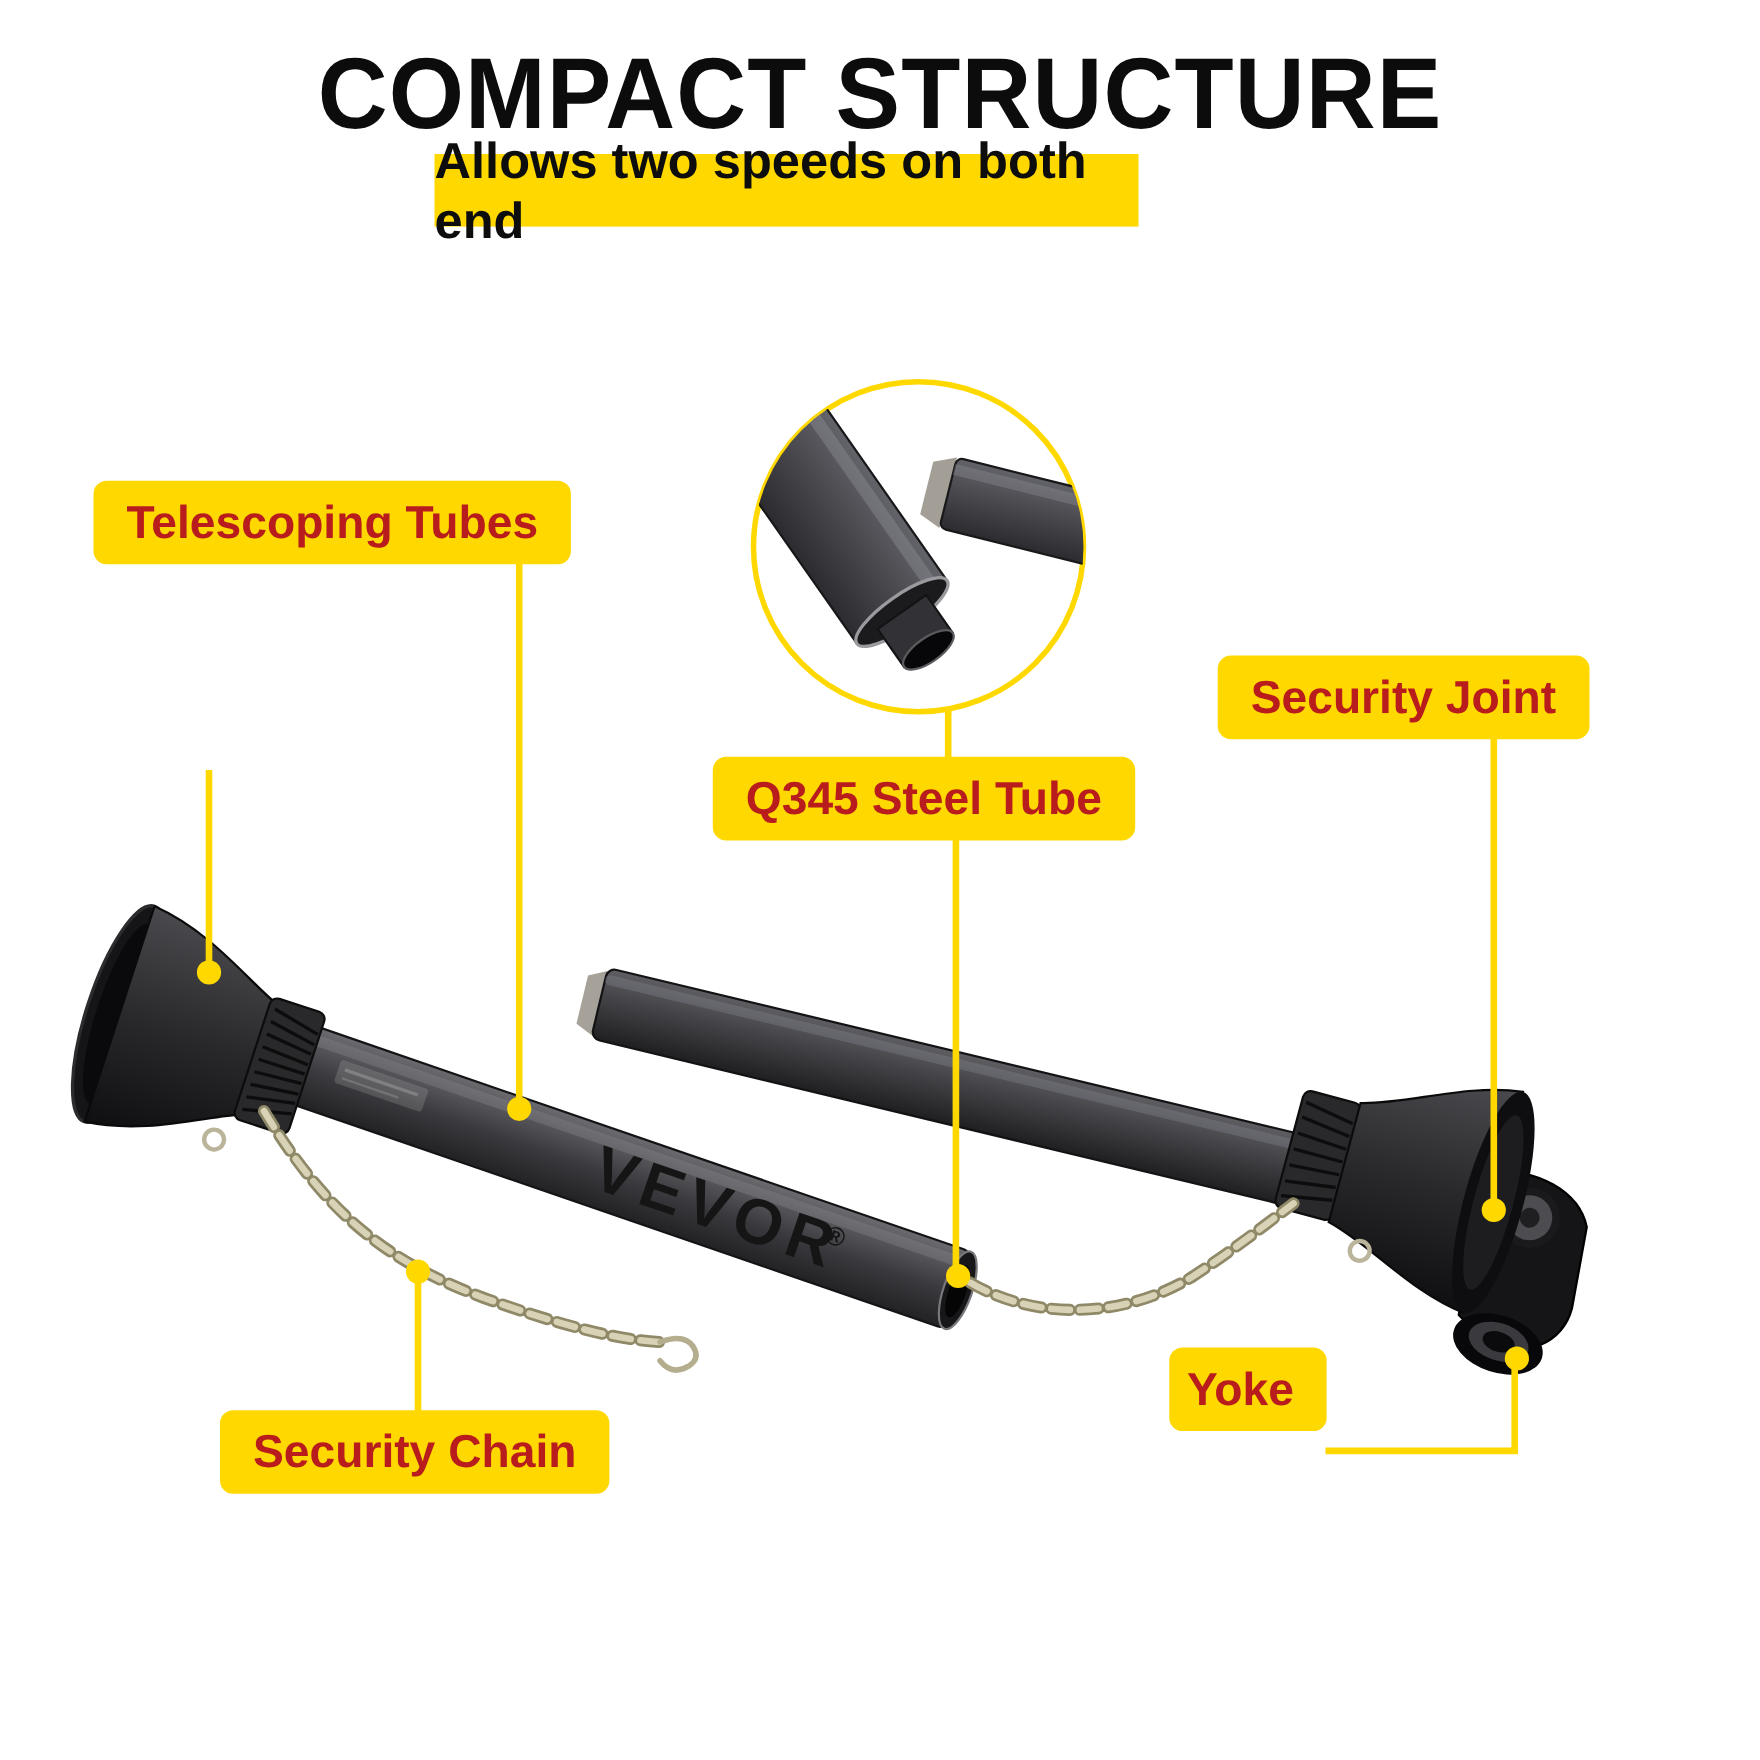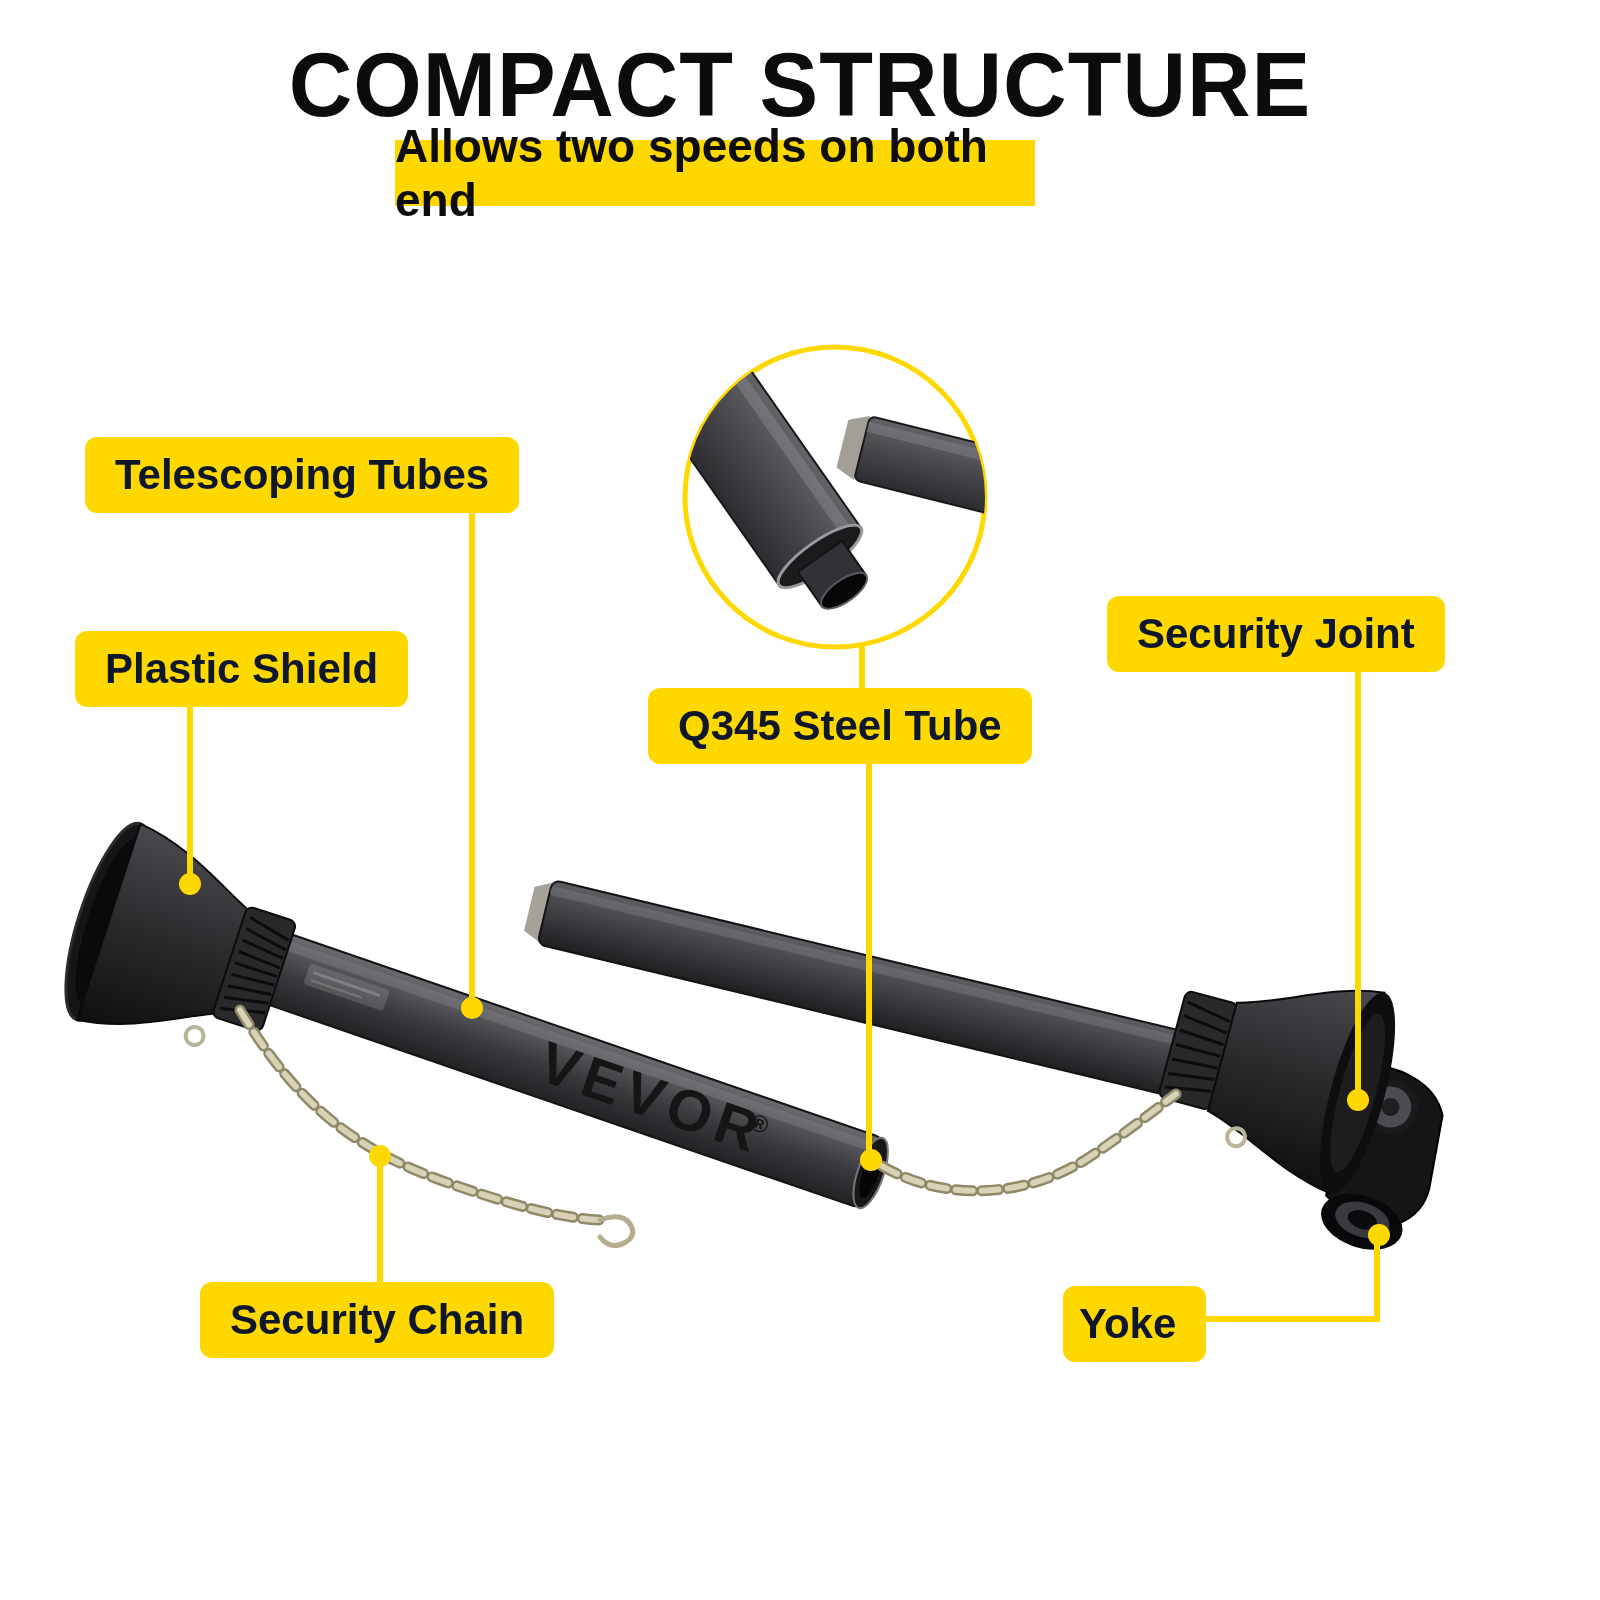--- a/index.html
+++ b/index.html
@@ -11,30 +11,30 @@
     font-size:88px;font-weight:bold;color:#0c0c0c;letter-spacing:1px;
     transform:scaleY(1.04);
   }
   .banner{
     position:absolute;left:395px;top:140px;width:640px;height:66px;
     background:var(--accent,#FFD800);color:#0d0d0d;
     display:flex;align-items:center;justify-content:center;
     font-size:46px;font-weight:bold;
   }
   .callout{
-    position:absolute;background:var(--accent,#FFD800);color:#0f172a;
+    position:absolute;background:var(--accent,#FFD800);color:#b91c1c;
     font-size:42px;font-weight:bold;line-height:1.15;
     padding:14px 30px;border-radius:12px;white-space:nowrap;
   }
   #cl-telescoping{left:85px;top:437px;}
   #cl-plastic-shield{left:75px;top:631px;}
   #cl-q345{left:648px;top:688px;}
   #cl-universal{left:1107px;top:596px;}
   #cl-security-chain{left:200px;top:1282px;}
-  #cl-yoke{left:1063px;top:1286px;padding-left:16px;}
+  #cl-yoke{left:1063px;top:1225px;padding-left:16px;}
   svg.scene{position:absolute;left:0;top:0;width:1600px;height:1600px;}
   .accent-stroke{stroke:var(--accent,#FFD800);}
   .accent-fill{fill:var(--accent,#FFD800);}
 </style>
 </head>
 <body>
 
 <div class="page">
 
   <div class="title">COMPACT STRUCTURE</div>
@@ -181,19 +181,18 @@
       <circle class="accent-fill" cx="472" cy="1008" r="11"></circle>
       <circle class="accent-fill" cx="190" cy="884" r="11"></circle>
       <circle class="accent-fill" cx="871" cy="1160" r="11"></circle>
       <circle class="accent-fill" cx="1358" cy="1100" r="11"></circle>
       <circle class="accent-fill" cx="380" cy="1156" r="11"></circle>
       <circle class="accent-fill" cx="1379" cy="1235" r="11"></circle>
     </g>
   </svg>
 
   <div class="callout" id="cl-telescoping">Telescoping Tubes</div>
-  <div class="callout" id="cl-plastic-shield">Plastic Shield</div>
   <div class="callout" id="cl-q345">Q345 Steel Tube</div>
   <div class="callout" id="cl-universal">Security Joint</div>
   <div class="callout" id="cl-security-chain">Security Chain</div>
   <div class="callout" id="cl-yoke">Yoke</div>
 
 </div>
 
 </body></html>

